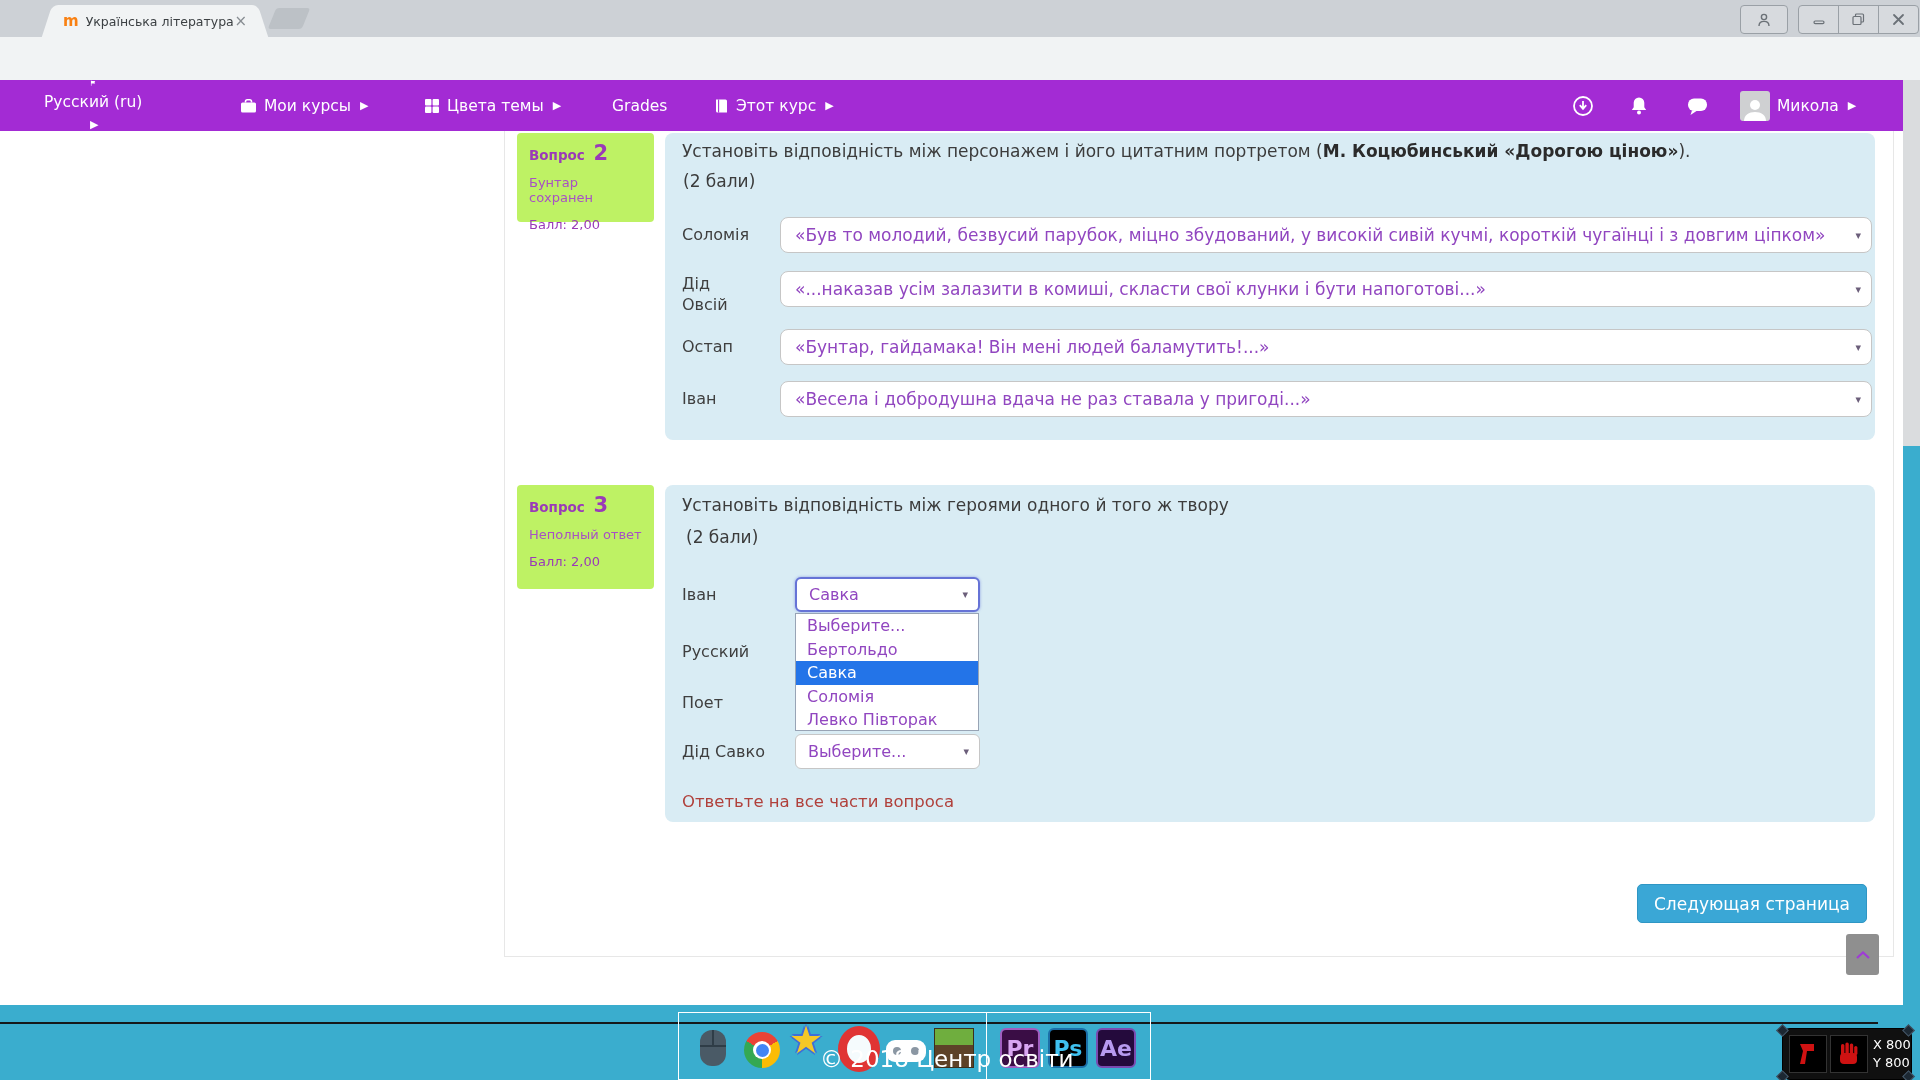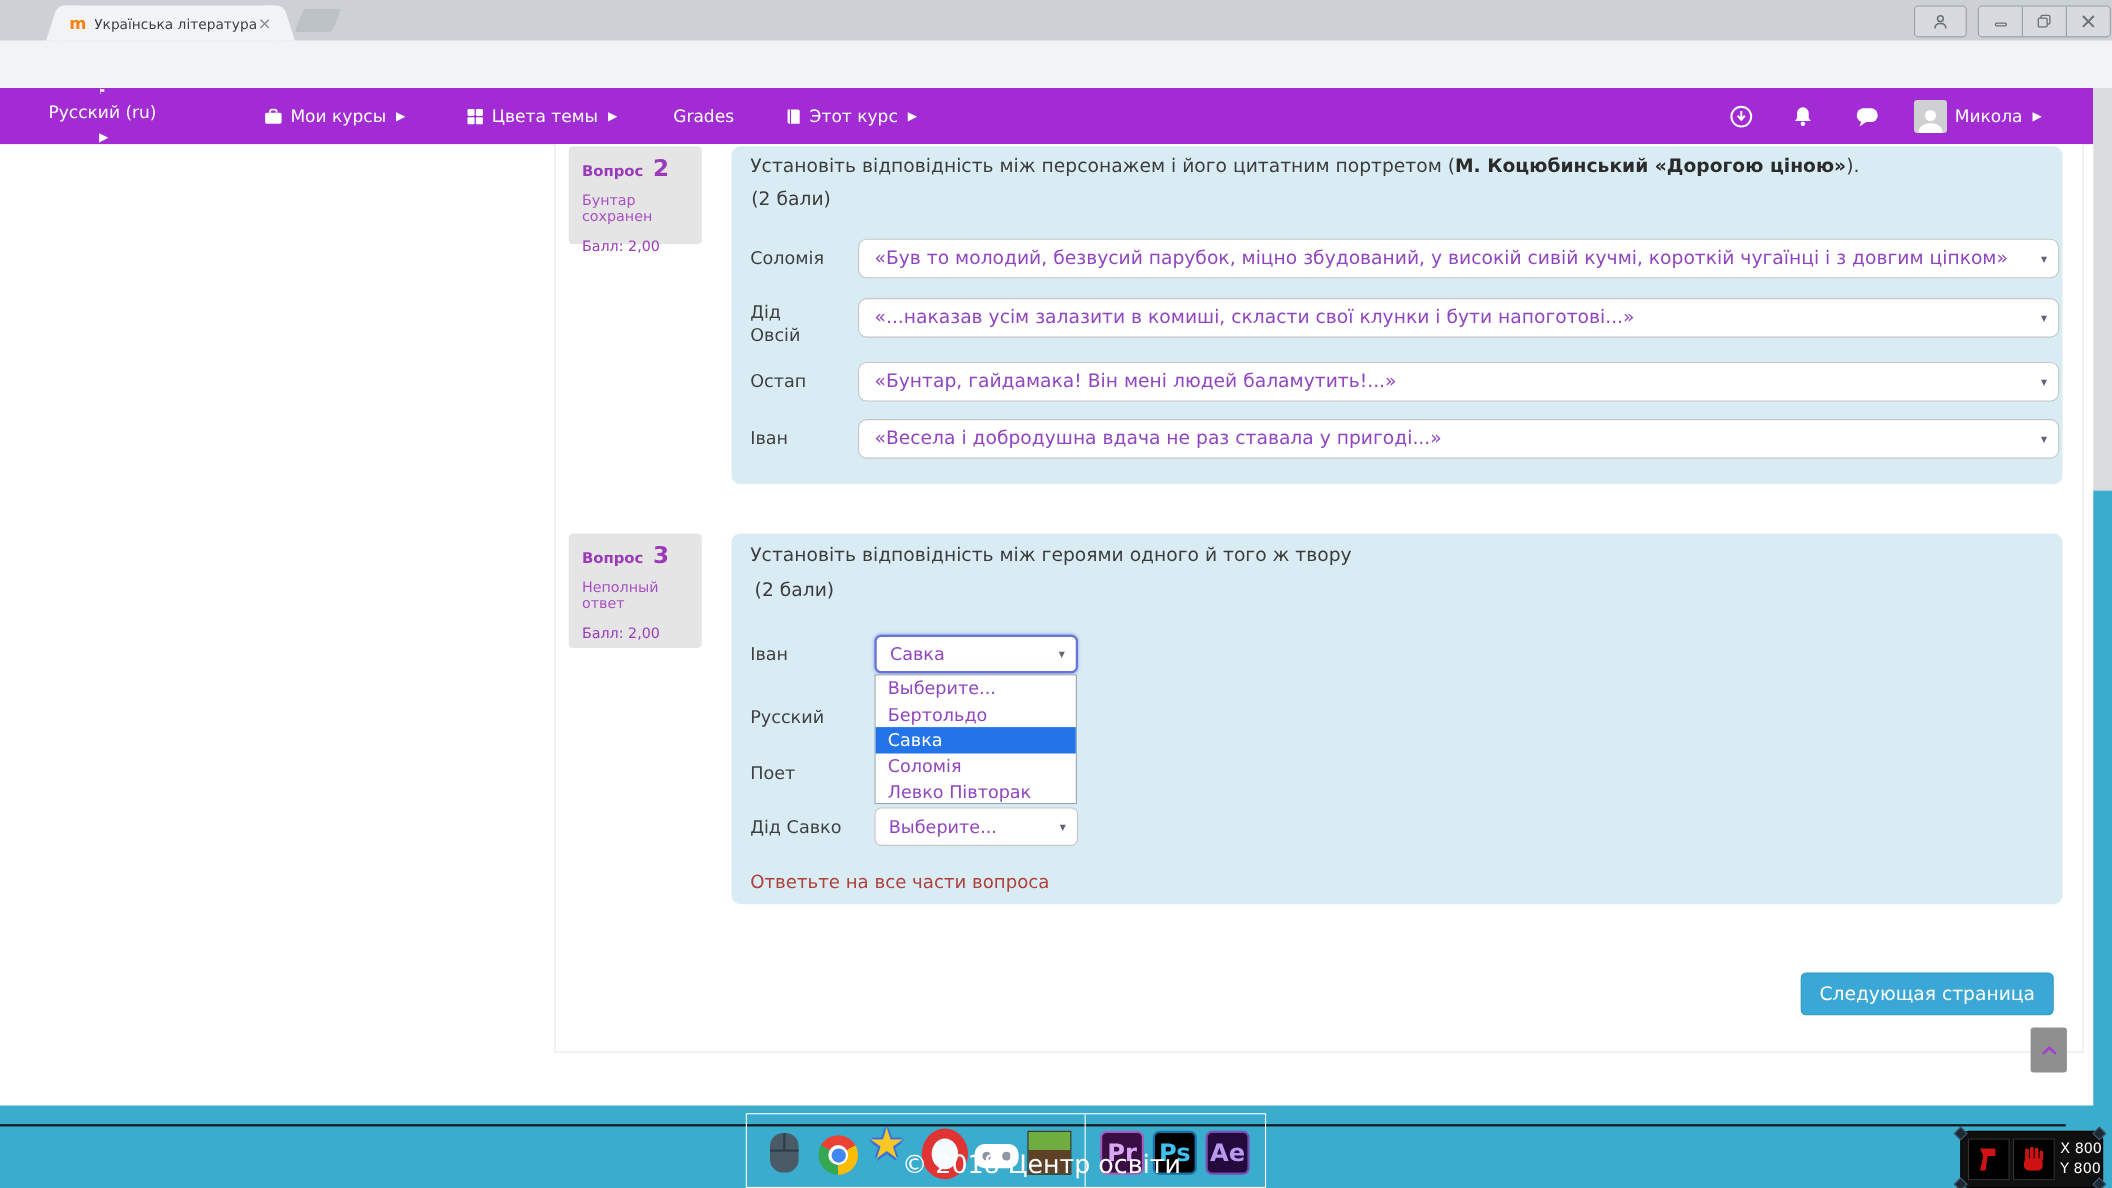--- a/index.html
+++ b/index.html
@@ -33,21 +33,21 @@
   .bookstar{position:absolute;left:1752px;top:46px;font-size:19px;color:#70757a;}
   
   .navbar{position:absolute;left:0;top:80px;width:1903px;height:51px;background:#A32BD4;color:#fff;}
   .nav-item{position:absolute;top:0;height:51px;display:flex;align-items:center;gap:7px;
             font-size:15.5px;white-space:nowrap;}
   .caret{font-size:11px;margin-left:2px;}
   .avatar{width:30px;height:30px;background:#cfd0d2;border-radius:3px;display:flex;align-items:flex-end;justify-content:center;overflow:hidden;}
   
   .content-card{position:absolute;left:504px;top:131px;width:1390px;height:826px;background:#fff;
                 border:1px solid #e7e7e7;border-top:none;box-sizing:border-box;}
-  .infobox{position:absolute;width:121px;background:#e5e5e5;border-radius:4px;padding:8px 12px;box-sizing:border-box;}
+  .infobox{position:absolute;width:137px;background:#bef264;border-radius:4px;padding:8px 12px;box-sizing:border-box;}
   .q-no{color:#9a3ab8;font-weight:bold;font-size:13.5px;}
   .q-no b{font-size:21px;margin-left:4px;}
   .q-status{color:#a851c4;font-size:13px;margin-top:10px;}
   .q-grade{color:#9a3ab8;font-size:13px;margin-top:12px;}
   .qpanel{position:absolute;background:#d9ecf4;border-radius:8px;}
   .qtext{position:absolute;font-size:17px;color:#3c3c3c;white-space:nowrap;}
   .qtext b{color:#2b2b2b;}
   .qpoints{position:absolute;font-size:17px;color:#3c3c3c;}
   .mlabel{position:absolute;font-size:16px;color:#3f3f3f;}
   .msel{position:absolute;background:#fff;border:1px solid #c6c6c6;border-radius:8px;height:36px;

